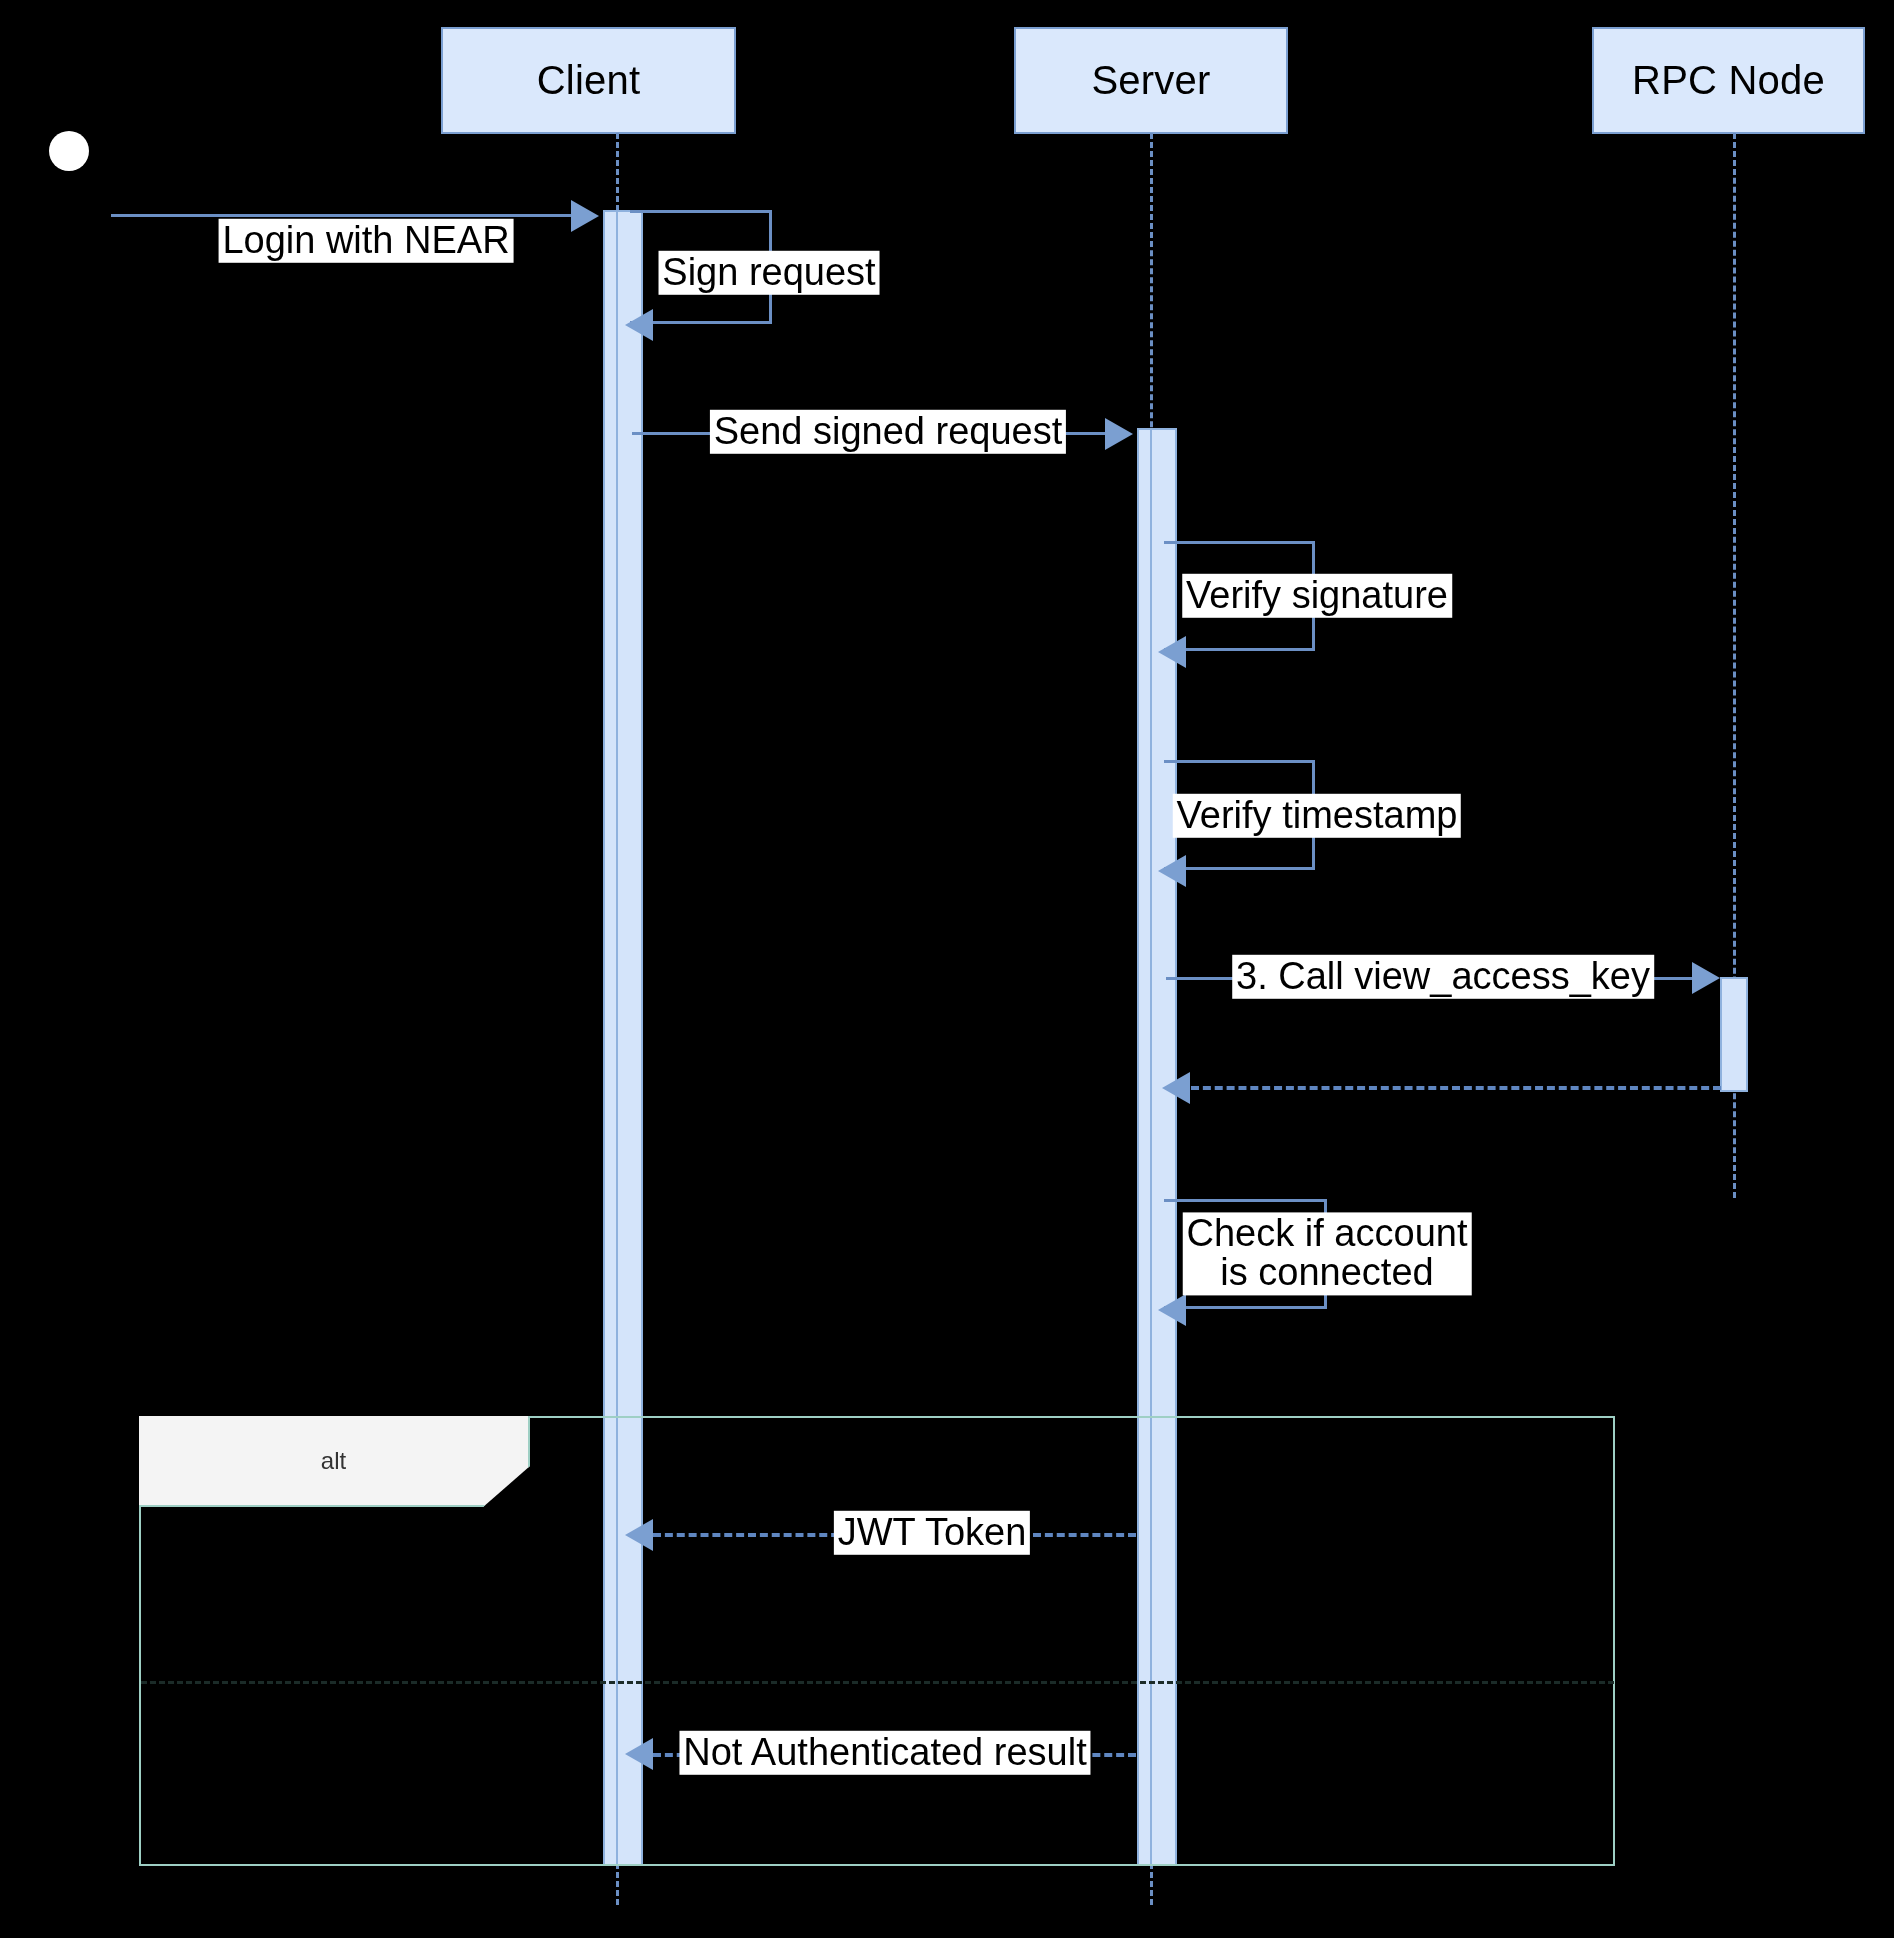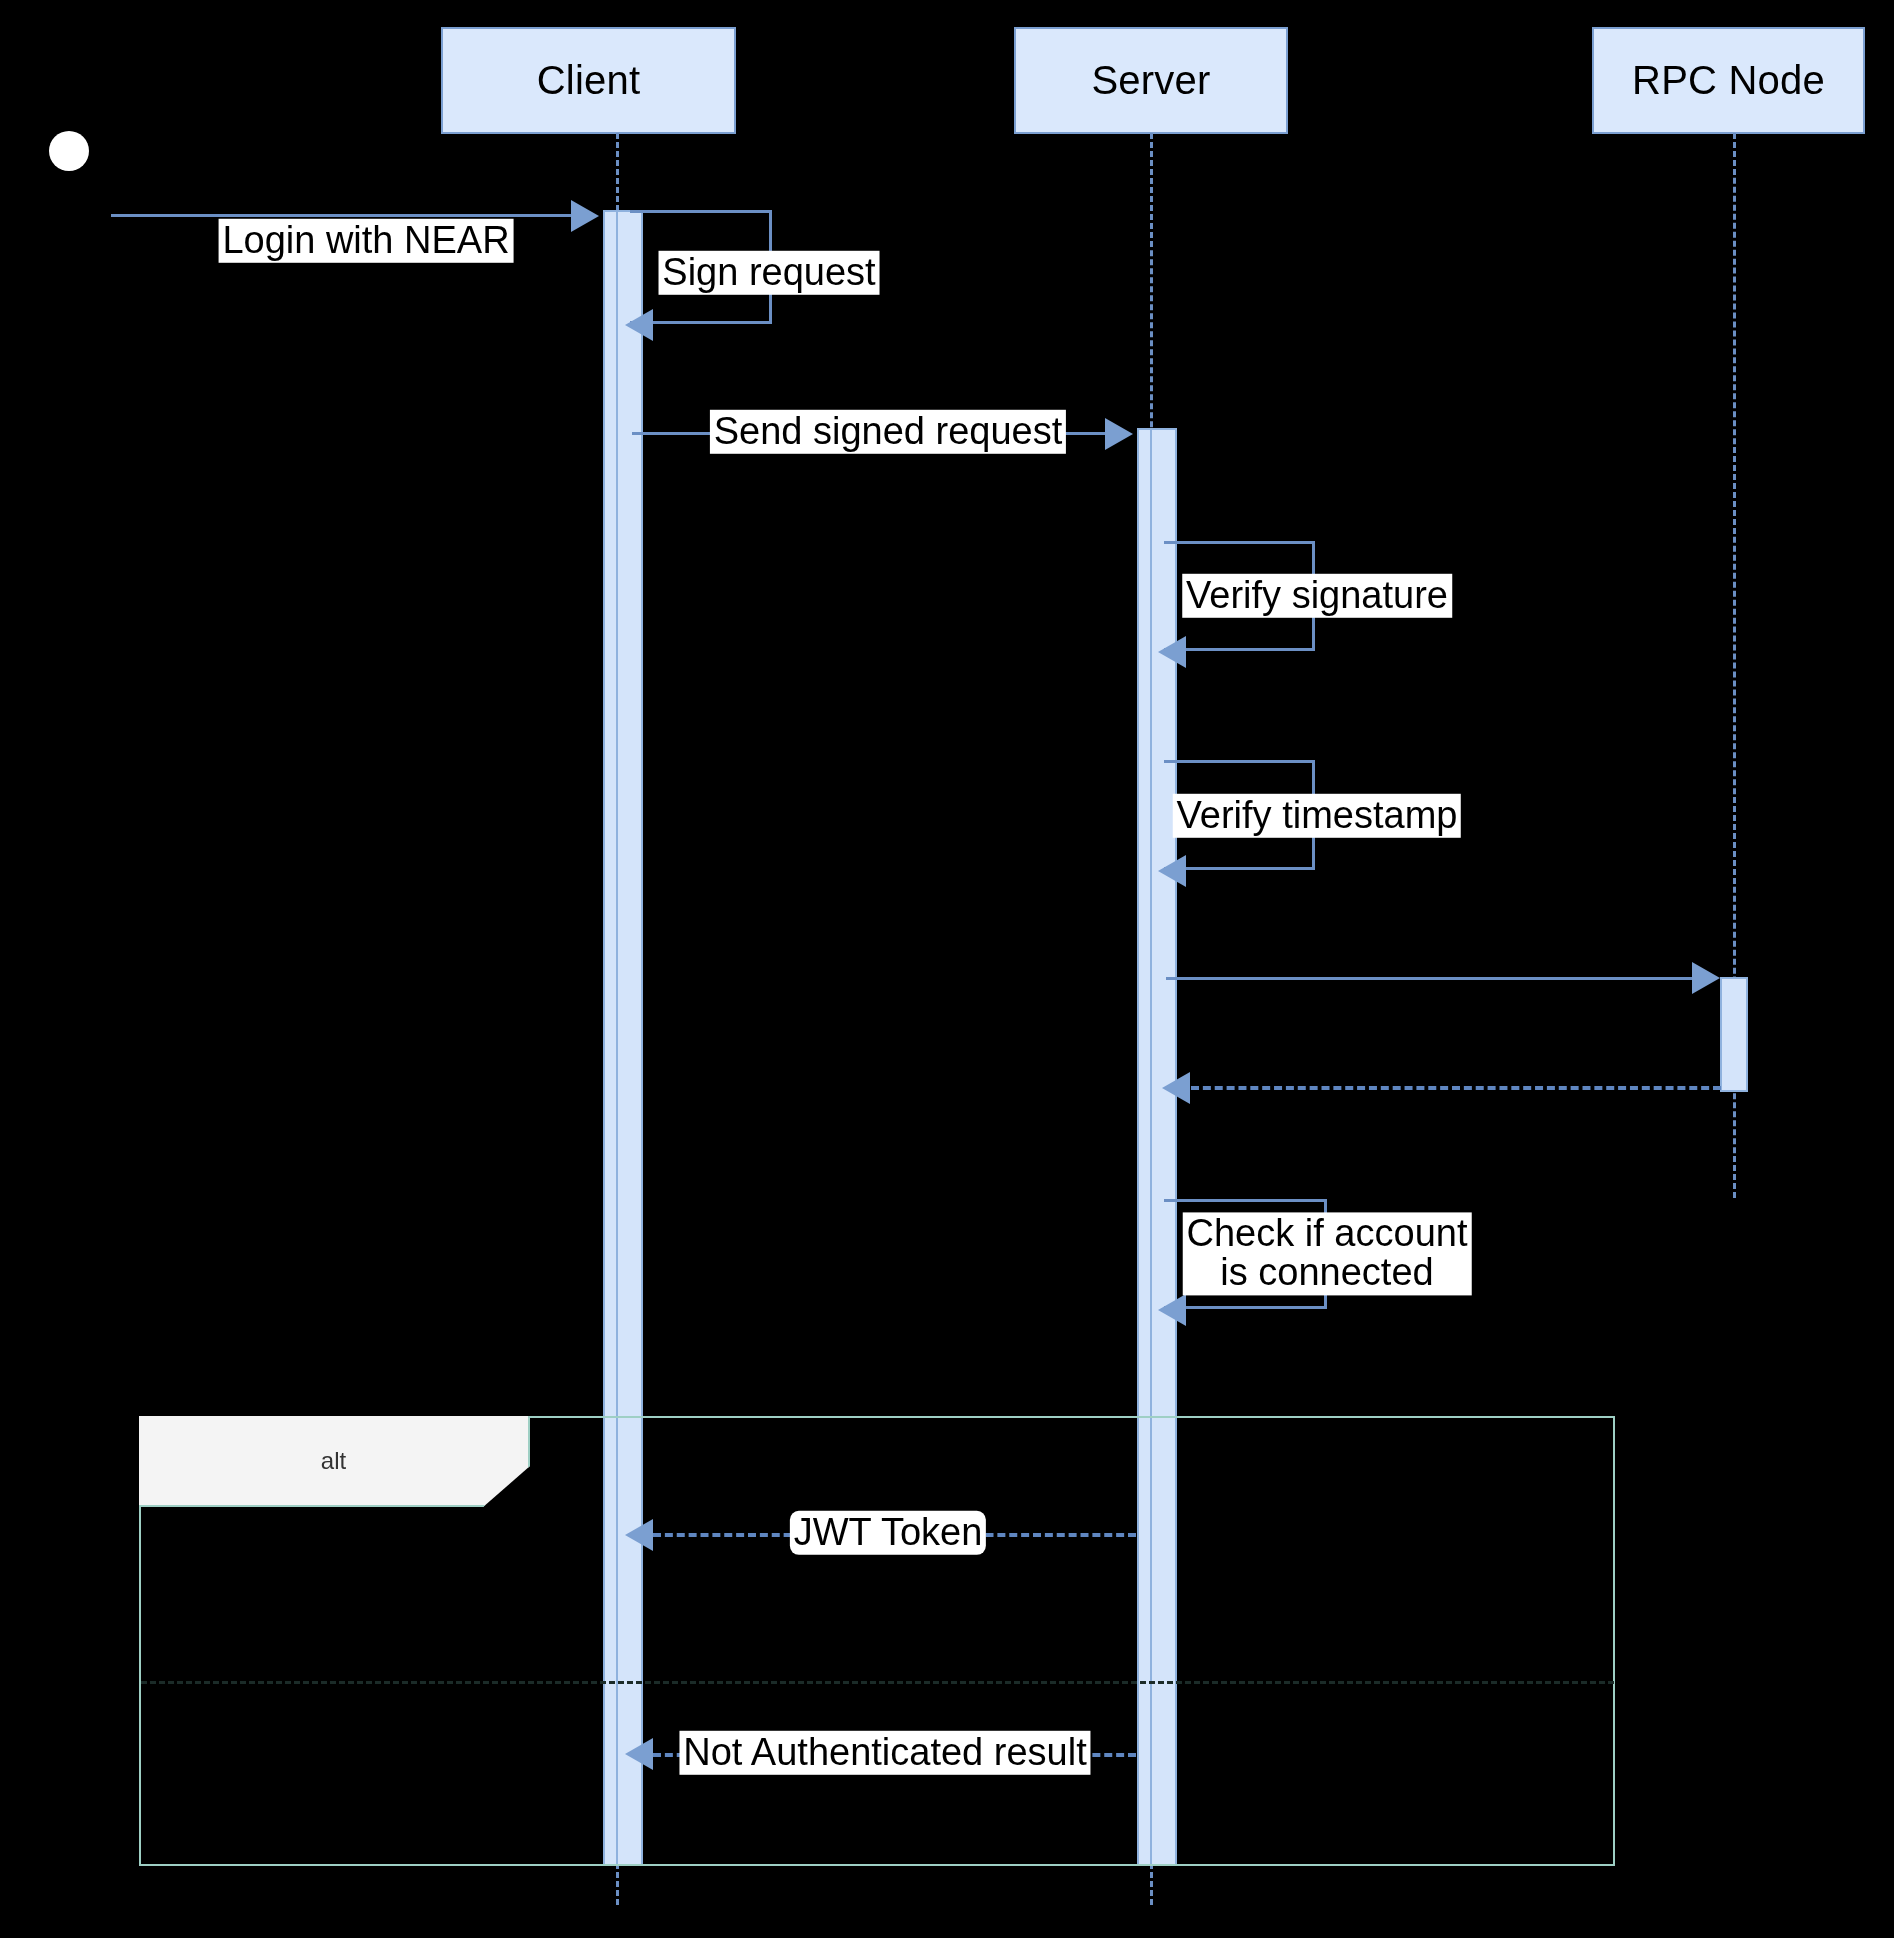--- a/index.html
+++ b/index.html
@@ -159,37 +159,38 @@
   <div class="selfloop" style="left:1164px; top:541px; width:151px; height:110px;"></div>
   <div class="arrow-left" style="left:1158px; top:636px;"></div>
   <div class="label" style="left:1317px; top:596px; transform:translate(-50%,-50%);">Verify signature</div>
 
   <div class="selfloop" style="left:1164px; top:760px; width:151px; height:110px;"></div>
   <div class="arrow-left" style="left:1158px; top:855px;"></div>
   <div class="label" style="left:1317px; top:816px; transform:translate(-50%,-50%);">Verify timestamp</div>
 
   <div class="msg-line" style="left:1166px; top:977px; width:539px;"></div>
   <div class="arrow-right" style="left:1692px; top:962px;"></div>
+  <div class="label" style="left:1443px; top:977px; transform:translate(-50%,-50%);">3. Call view_access_key</div>
 
   <div class="msg-line dashed" style="left:1191px; top:1086px; width:530px;"></div>
   <div class="arrow-left" style="left:1162px; top:1072px;"></div>
 
   <div class="selfloop" style="left:1164px; top:1199px; width:163px; height:110px;"></div>
   <div class="arrow-left" style="left:1158px; top:1294px;"></div>
   <div class="label" style="left:1327px; top:1254px; transform:translate(-50%,-50%);">Check if account
 is connected</div>
 
   <div class="alt-box" style="left:139px; top:1416px; width:1476px; height:450px;"></div>
   <div class="alt-tab" style="left:139px; top:1416px; width:391px; height:91px;">
     <span>alt</span>
   </div>
   <div class="alt-divider" style="left:141px; top:1681px; width:1473px;"></div>
 
   <div class="msg-line dashed" style="left:653px; top:1533px; width:483px;"></div>
   <div class="arrow-left" style="left:625px; top:1519px;"></div>
-  <div class="label" style="left:888px; top:1533px; transform:translate(-50%,-50%);border-radius:9px;">JWT Token</div>
+  <div class="label" style="left:932px; top:1533px; transform:translate(-50%,-50%);">JWT Token</div>
 
   <div class="msg-line dashed" style="left:653px; top:1753px; width:483px;"></div>
   <div class="arrow-left" style="left:625px; top:1738px;"></div>
   <div class="label" style="left:885px; top:1753px; transform:translate(-50%,-50%);text-align:right;">Not Authenticated result</div>
 
 </div>
 
 
 </body></html>

